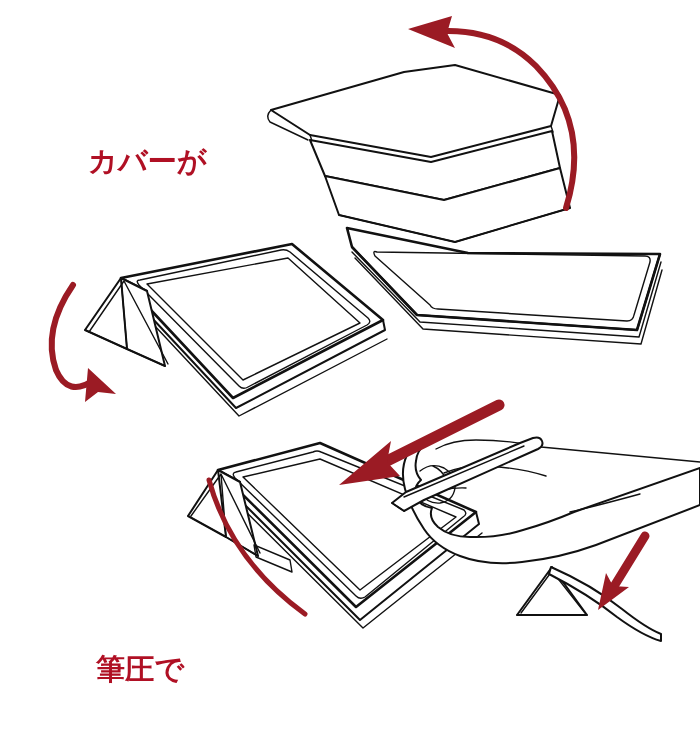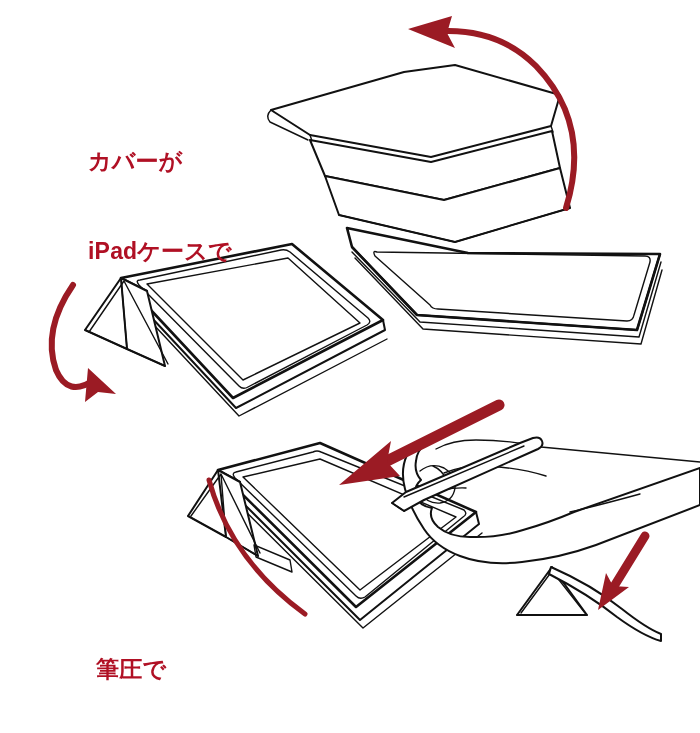--- a/index.html
+++ b/index.html
@@ -40,21 +40,21 @@
     stroke: #9b1b24;
     stroke-linecap: round;
     stroke-linejoin: round;
   }
   .accent-fill { fill: #9b1b24; stroke: none; }
 
   .caption {
     position: absolute;
     color: #b01024;
     font-weight: 700;
-    font-size: 23px;
+    font-size: 29px;
     line-height: 30px;
     letter-spacing: 0.2px;
     white-space: pre;
     font-family: "Liberation Sans", "DejaVu Sans", sans-serif;
   }
   #caption-top  { left: 88px;  top: 86px; }
   #caption-bottom { left: 96px; top: 594px; }
   .caption-line { display: block; }
 </style>
 </head>
@@ -177,21 +177,20 @@
                Q588 594 549 574 Z"></path>
 
       <path class="accent-stroke" style="stroke-width:9" d="M645 536 L613 588"></path>
       <path class="accent-fill" d="M598 610 L606 573 L613 586 L629 587 Z"></path>
     </g>
 
   </svg>
 
   <div class="caption" id="caption-top">
     <span class="caption-line">カバーが</span>
-    <span class="caption-line">iPadケースで</span>
   </div>
 
   <div class="caption" id="caption-bottom">
     <span class="caption-line">筆圧で</span>
     
     
     
   </div>
 
 </div>

